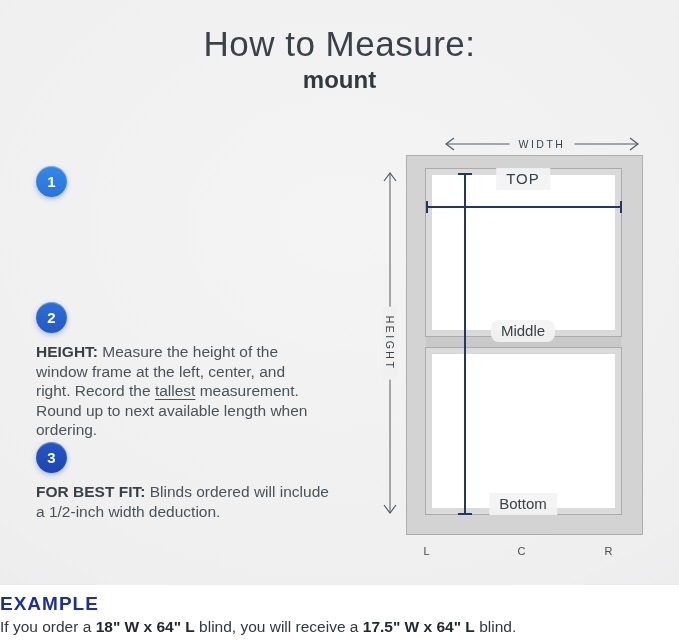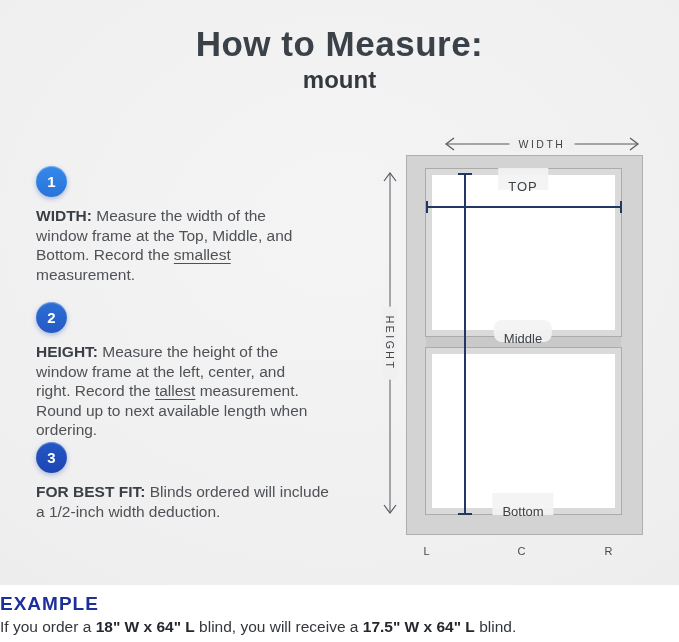--- a/index.html
+++ b/index.html
@@ -6,21 +6,21 @@
   html,body { width:679px; height:642px; }
   body { font-family:"Liberation Sans", sans-serif; }
 
   .canvas {
     position:relative; width:679px; height:642px; overflow:hidden;
     background: radial-gradient(140% 120% at 50% 35%, #f4f4f5 0%, #efeff0 50%, #e4e4e6 100%);
   }
 
   
   .header { position:absolute; top:24px; left:0; width:100%; text-align:center; }
-  .title-line1 { font-size:35px; font-weight:700; color:#3b4148; letter-spacing:0.5px; }
+  .title-line1 { font-size:35px; font-weight:400; color:#3b4148; letter-spacing:0.5px; }
   .title-line2 { margin-top:2px; display:flex; justify-content:center; align-items:baseline; gap:12px; }
   .title-accent {
     font-size:46px; font-weight:800; letter-spacing:0.5px; color:#1e5ad0;
     background:linear-gradient(180deg,#3f8ae6 0%, #2a6ad8 45%, #1340b6 100%);
     -webkit-background-clip:text; background-clip:text; -webkit-text-fill-color:transparent;
   }
   .title-rest { font-size:24px; font-weight:700; color:#33383f; }
 
   
   .step { position:absolute; left:36px; width:352px; }
@@ -64,22 +64,22 @@
   .mline { position:absolute; background:#223763; }
   .mline-v { left:88px; top:40px; width:2px; height:342px; }
   .mline-v .tick { position:absolute; left:-6px; width:14px; height:2px; background:#223763; }
   .mline-v .tick.t { top:0; } .mline-v .tick.b { bottom:0; }
   .mline-h { left:50px; top:73px; width:196px; height:2px; }
   .mline-h .tick { position:absolute; top:-5px; width:2px; height:12px; background:#223763; }
   .mline-h .tick.l { left:0; } .mline-h .tick.r { right:0; }
 
   .pos-chip {
     position:absolute; left:147px; transform:translateX(-50%);
-    background:rgba(243,243,244,0.92); padding:8px 10px; height:22px; line-height:22px;
-    font-size:13px; color:#3c4146; white-space:nowrap;
+    background:rgba(243,243,244,0.92); padding:0 10px; height:22px; line-height:22px;
+    font-size:15px; color:#3c4146; white-space:nowrap;
   }
   .lab-top { top:35px; letter-spacing:1px; }
   .lab-middle { top:187px;border-radius:8px; }
   .lab-bottom { top:360px; }
 
   .lcr span {
     position:absolute; top:412px; transform:translateX(-50%);
     font-size:11px; color:#46494e; letter-spacing:1px;
   }
   .lcr .l { left:51px; } .lcr .c { left:146px; } .lcr .r { left:233px; }
@@ -100,21 +100,20 @@
 
   <div class="header">
     <div class="title-line1">How to Measure:</div>
     <div class="title-line2">
       <span class="title-rest">mount</span>
     </div>
   </div>
 
   <div class="step step-1">
     <div class="step-circle">1</div>
-    <p class="step-text"><b>WIDTH:</b><span> Measure the width of the</span><br><span>window frame at the Top, Middle, and</span><br><span>Bottom. Record the </span><span class="uword">smallest</span><br><span>measurement.</span></p>
   </div>
 
   <div class="step step-2">
     <div class="step-circle">2</div>
     <p class="step-text"><b>HEIGHT:</b><span> Measure the height of the</span><br><span>window frame at the left, center, and</span><br><span>right. Record the </span><span class="uword">tallest</span><span> measurement.</span><br><span>Round up to next available length when</span><br><span>ordering.</span></p>
   </div>
 
   <div class="step step-3">
     <div class="step-circle">3</div>
     <p class="step-text"><b>FOR BEST FIT:</b><span> Blinds ordered will include</span><br><span>a 1/2-inch width deduction.</span></p>

